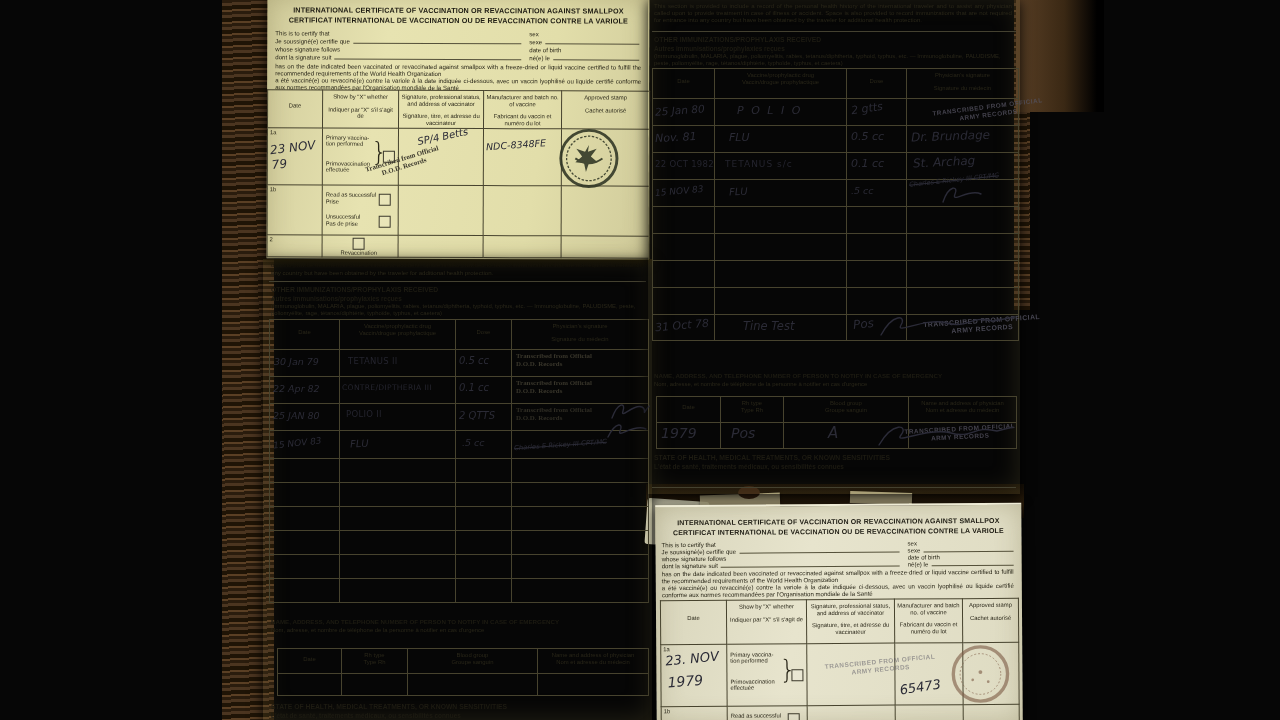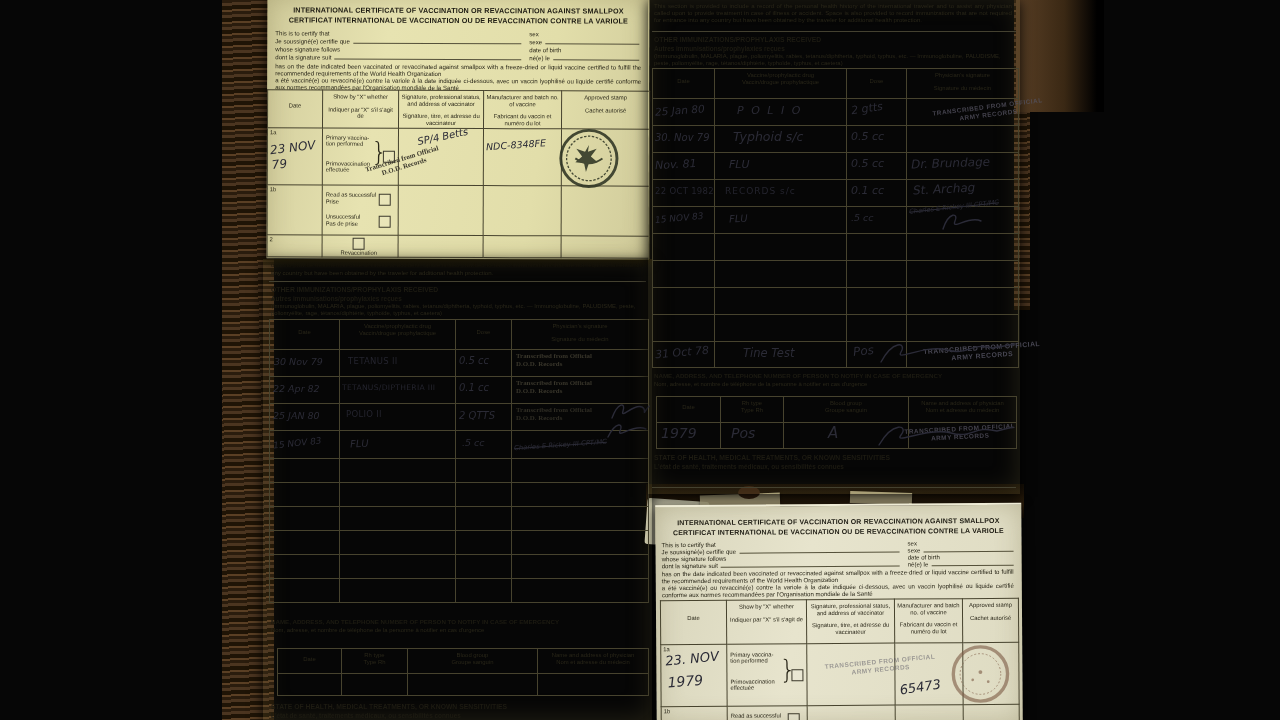--- a/index.html
+++ b/index.html
@@ -213,38 +213,38 @@
             </th>
         <th>
               <div class="cell-h" style="padding-top:9px;">Dose</div>
             </th>
         <th>
               <div class="cell-h"><span>Physician's signature</span><span class="gap"></span><span>Signature du médecin</span></div>
             </th>
       </tr>
       <tr style="height:27px;">
         <td>
-              <div class="abs hw" style="left:4px;top:6px;font-size:9.5px;">30 Nov 79</div>
+              <div class="abs hw" style="left:4px;top:6px;font-size:9.5px;">30 Jan 79</div>
             </td>
         <td>
               <div class="abs hwp" style="left:8px;top:6px;font-size:8.5px;">TETANUS II</div>
             </td>
         <td>
               <div class="abs hw" style="left:3px;top:5px;font-size:10px;">0.5 cc</div>
             </td>
         <td>
               <div class="abs stamp-dod" style="left:4px;top:2px;"><span>Transcribed from Official</span><br><span>D.O.D. Records</span></div>
             </td>
       </tr>
       <tr style="height:27px;">
         <td>
               <div class="abs hw" style="left:3px;top:6px;font-size:9.5px;">22 Apr 82</div>
             </td>
         <td>
-              <div class="abs hwp" style="left:2px;top:6px;font-size:7.6px;">TETANUS/DIPTHERIA III</div>
+              <div class="abs hwp" style="left:2px;top:6px;font-size:7.6px;">CONTRE/DIPTHERIA III</div>
             </td>
         <td>
               <div class="abs hw" style="left:3px;top:5px;font-size:10px;">0.1 cc</div>
             </td>
         <td>
               <div class="abs stamp-dod" style="left:4px;top:2px;"><span>Transcribed from Official</span><br><span>D.O.D. Records</span></div>
             </td>
       </tr>
       <tr style="height:27px;">
         <td>
@@ -395,50 +395,38 @@
             </td>
         <td>
               <div class="abs hw" style="left:4px;top:3px;font-size:11px;transform:rotate(-8deg);">2 gtts</div>
             </td>
         <td style="overflow:visible;">
               <div class="abs stamp-army" style="left:6px;top:4px;transform:rotate(-7deg);text-align:center;width:150px;"><span>TRANSCRIBED FROM OFFICIAL</span><br><span>ARMY RECORDS</span></div>
             </td>
       </tr>
       <tr style="height:27px;">
         <td>
-              <div class="abs hw" style="left:2px;top:6px;font-size:10px;">30. Nov 79</div>
-            </td>
-        <td>
-              <div class="abs hw" style="left:18px;top:3px;font-size:12.5px;">Typhoid s/c</div>
+              <div class="abs hw" style="left:2px;top:5px;font-size:11px;transform:rotate(-3deg);">Nov. 81</div>
+            </td>
+        <td>
+              <div class="abs hw" style="left:14px;top:5px;font-size:11px;">FLU</div>
             </td>
         <td>
               <div class="abs hw" style="left:4px;top:4px;font-size:11px;">0.5 cc</div>
             </td>
-        <td></td>
-      </tr>
-      <tr style="height:27px;">
-        <td>
-              <div class="abs hw" style="left:2px;top:5px;font-size:11px;transform:rotate(-3deg);">Nov. 81</div>
-            </td>
-        <td>
-              <div class="abs hw" style="left:14px;top:5px;font-size:11px;">FLU</div>
-            </td>
-        <td>
-              <div class="abs hw" style="left:4px;top:4px;font-size:11px;">0.5 cc</div>
-            </td>
         <td>
               <div class="abs hw" style="left:4px;top:3px;font-size:12px;transform:rotate(-2deg);">Dr. Brundage</div>
             </td>
       </tr>
       <tr style="height:27px;">
         <td>
               <div class="abs hwp" style="left:2px;top:6px;font-size:8.5px;">22 OCT 1982</div>
             </td>
         <td>
-              <div class="abs hwp" style="left:10px;top:6px;font-size:9px;letter-spacing:1px;">RECORDS s/c</div>
+              <div class="abs hwp" style="left:10px;top:6px;font-size:9px;letter-spacing:1px;">TETANUS s/c</div>
             </td>
         <td>
               <div class="abs hw" style="left:4px;top:4px;font-size:11px;">0.1 cc</div>
             </td>
         <td>
               <div class="abs hw" style="left:6px;top:2px;font-size:12px;transform:rotate(-3deg);">St. Archag</div>
             </td>
       </tr>
       <tr style="height:27px;">
         <td>

